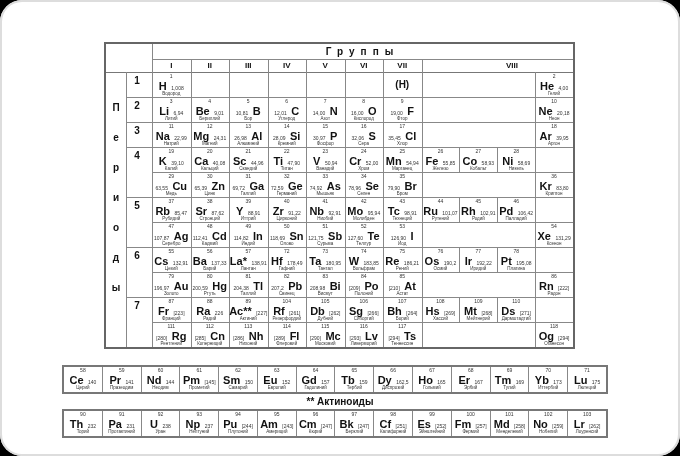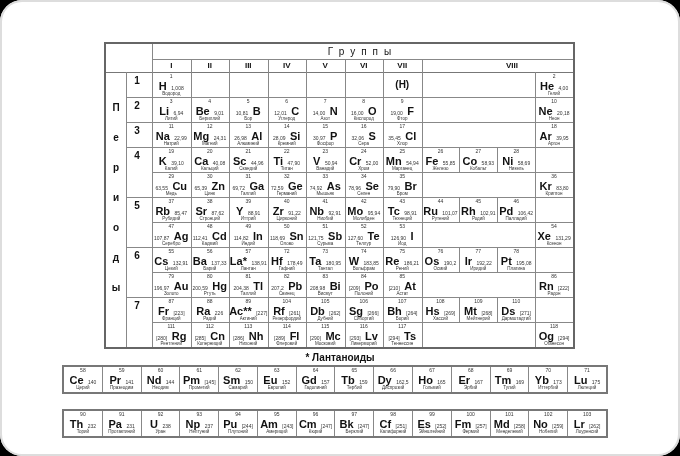--- a/index.html
+++ b/index.html
@@ -3,21 +3,21 @@
 <meta charset="utf-8">
 <style>
   html,body{margin:0;padding:0;background:#000;}
   body{width:680px;height:456px;overflow:hidden;font-family:"Liberation Sans",sans-serif;color:#111;}
   .card{position:absolute;left:0;top:0;width:680px;height:456px;background:#fff;border-radius:22px;box-shadow:inset 0 0 0 2px #ddd;}
   .title{position:absolute;left:0;width:680px;top:26px;text-align:center;font-weight:bold;font-size:12.5px;letter-spacing:0.05px;}
   .main{position:absolute;left:104px;top:42px;width:471px;height:307px;border:2px solid #666;box-sizing:border-box;}
   .vl{position:absolute;background:#888;width:1px;}
   .hl{position:absolute;background:#888;height:1px;}
   .grp{position:absolute;top:16px;height:12px;font-size:8px;font-weight:bold;text-align:center;line-height:12px;}
-  .groups-label{position:absolute;top:1px;height:14px;left:46px;right:0;text-align:center;font-weight:normal;font-size:10px;letter-spacing:6px;line-height:14px;}
+  .groups-label{position:absolute;top:1px;height:14px;left:46px;right:0;text-align:center;font-weight:bold;font-size:10px;letter-spacing:6px;line-height:14px;}
   .pletter{position:absolute;left:0;width:20px;text-align:center;font-weight:bold;font-size:10px;}
   .pnum{position:absolute;left:20px;width:22px;text-align:center;font-weight:bold;font-size:10px;}
   .cell{position:absolute;text-align:center;overflow:hidden;}
   .cell .n{font-size:5px;line-height:6px;height:6px;color:#333;}
   .cell .row{line-height:12px;height:12px;white-space:nowrap;}
   .cell .s{font-weight:bold;font-size:11px;}
   .cell .m{font-size:5px;color:#333;}
   .cell .nm{font-size:4.5px;line-height:5px;color:#333;white-space:nowrap;}
   .series-label{position:absolute;left:0;width:680px;text-align:center;font-size:10px;font-weight:bold;}
   .series{position:absolute;left:62px;width:546px;height:29px;border:2px solid #777;box-sizing:border-box;display:flex;}
@@ -539,21 +539,20 @@
         <div class="row"><span class="m">[294]</span> <span class="s">Ts</span></div>
         <div class="nm">Теннессин</div>
       </div>
       <div class="cell" style="left: 429.125px; top: 279px; width: 37.875px; height: 24px;">
         <div class="n">118</div>
         <div class="row"><span class="s">Og</span> <span class="m">[294]</span></div>
         <div class="nm">Оганесон</div>
       </div>
     </div>
 
-  <div class="series-label" style="top:352px">* Лантаноиды</div>
   <div class="series" id="lan" style="top:365px">
       <div class="cell">
         <div class="n">58</div>
         <div class="row"><span class="s">Ce</span> <span class="m">140</span></div>
         <div class="nm">Церий</div>
       </div>
       <div class="cell">
         <div class="n">59</div>
         <div class="row"><span class="s">Pr</span> <span class="m">141</span></div>
         <div class="nm">Празеодим</div>
@@ -613,20 +612,21 @@
         <div class="row"><span class="s">Yb</span> <span class="m">173</span></div>
         <div class="nm">Иттербий</div>
       </div>
       <div class="cell">
         <div class="n">71</div>
         <div class="row"><span class="s">Lu</span> <span class="m">175</span></div>
         <div class="nm">Лютеций</div>
       </div>
     </div>
 
+  <div class="series-label" style="top:396px">** Актиноиды</div>
   <div class="series" id="act" style="top:409px">
       <div class="cell">
         <div class="n">90</div>
         <div class="row"><span class="s">Th</span> <span class="m">232</span></div>
         <div class="nm">Торий</div>
       </div>
       <div class="cell">
         <div class="n">91</div>
         <div class="row"><span class="s">Pa</span> <span class="m">231</span></div>
         <div class="nm">Протактиний</div>

